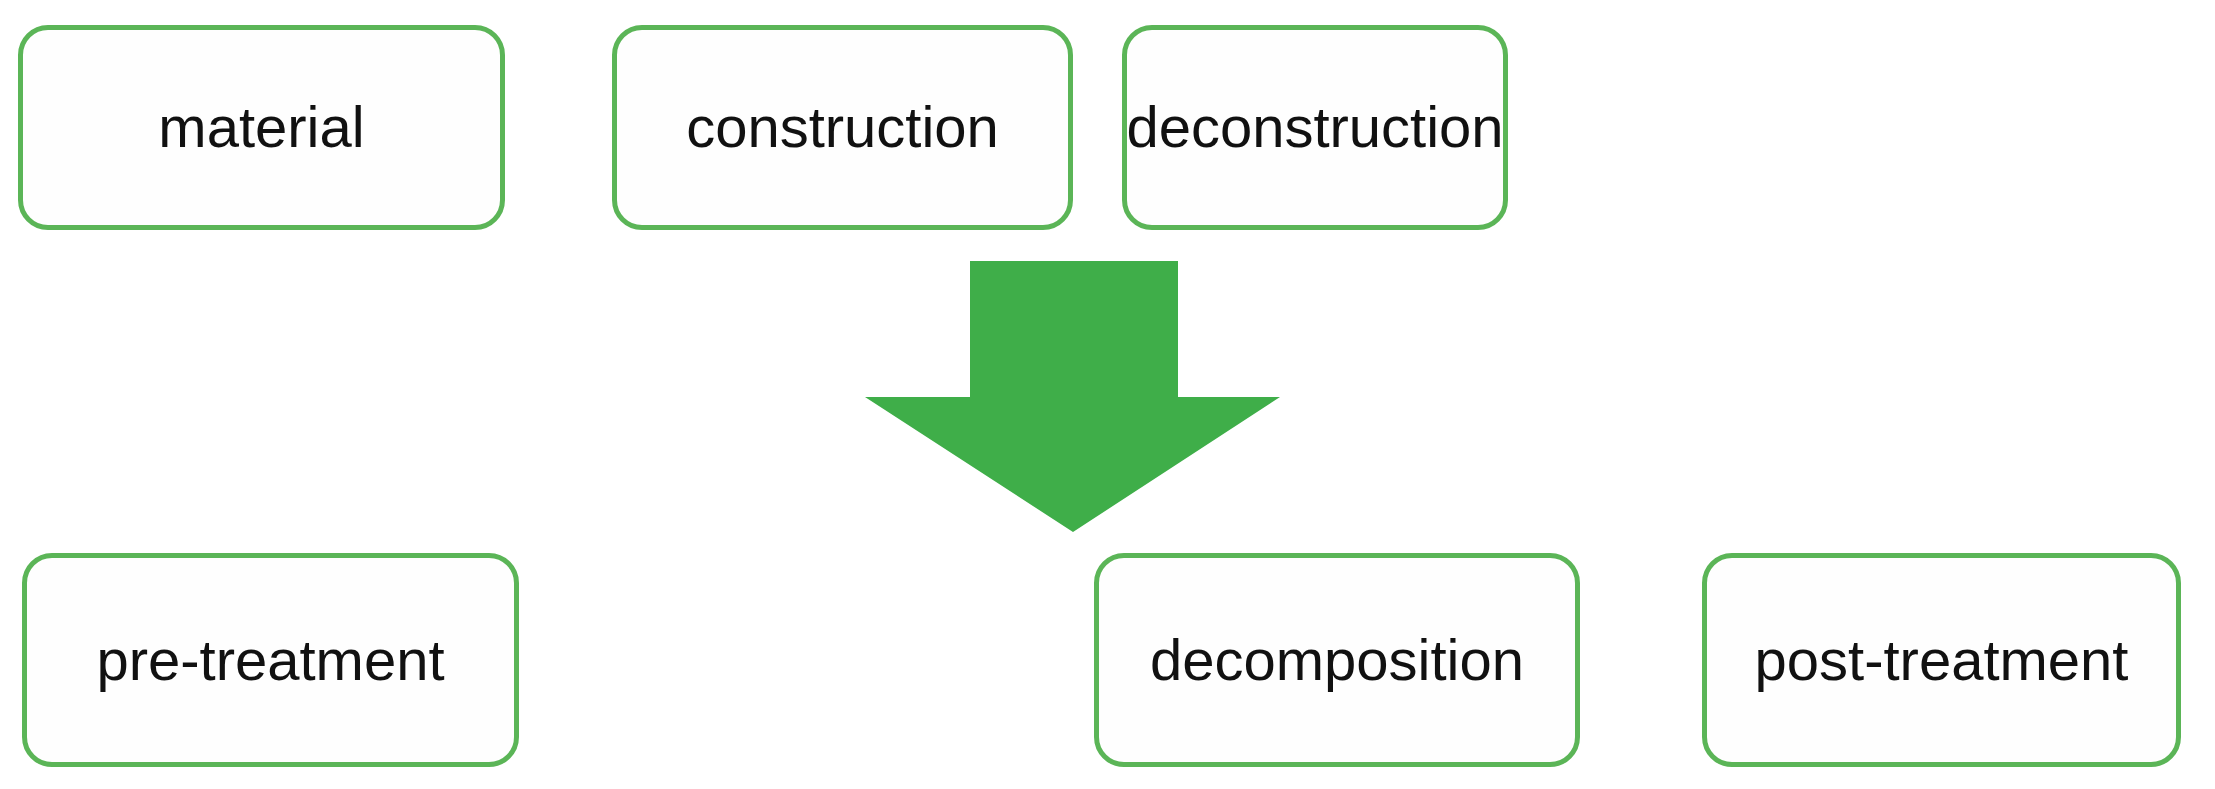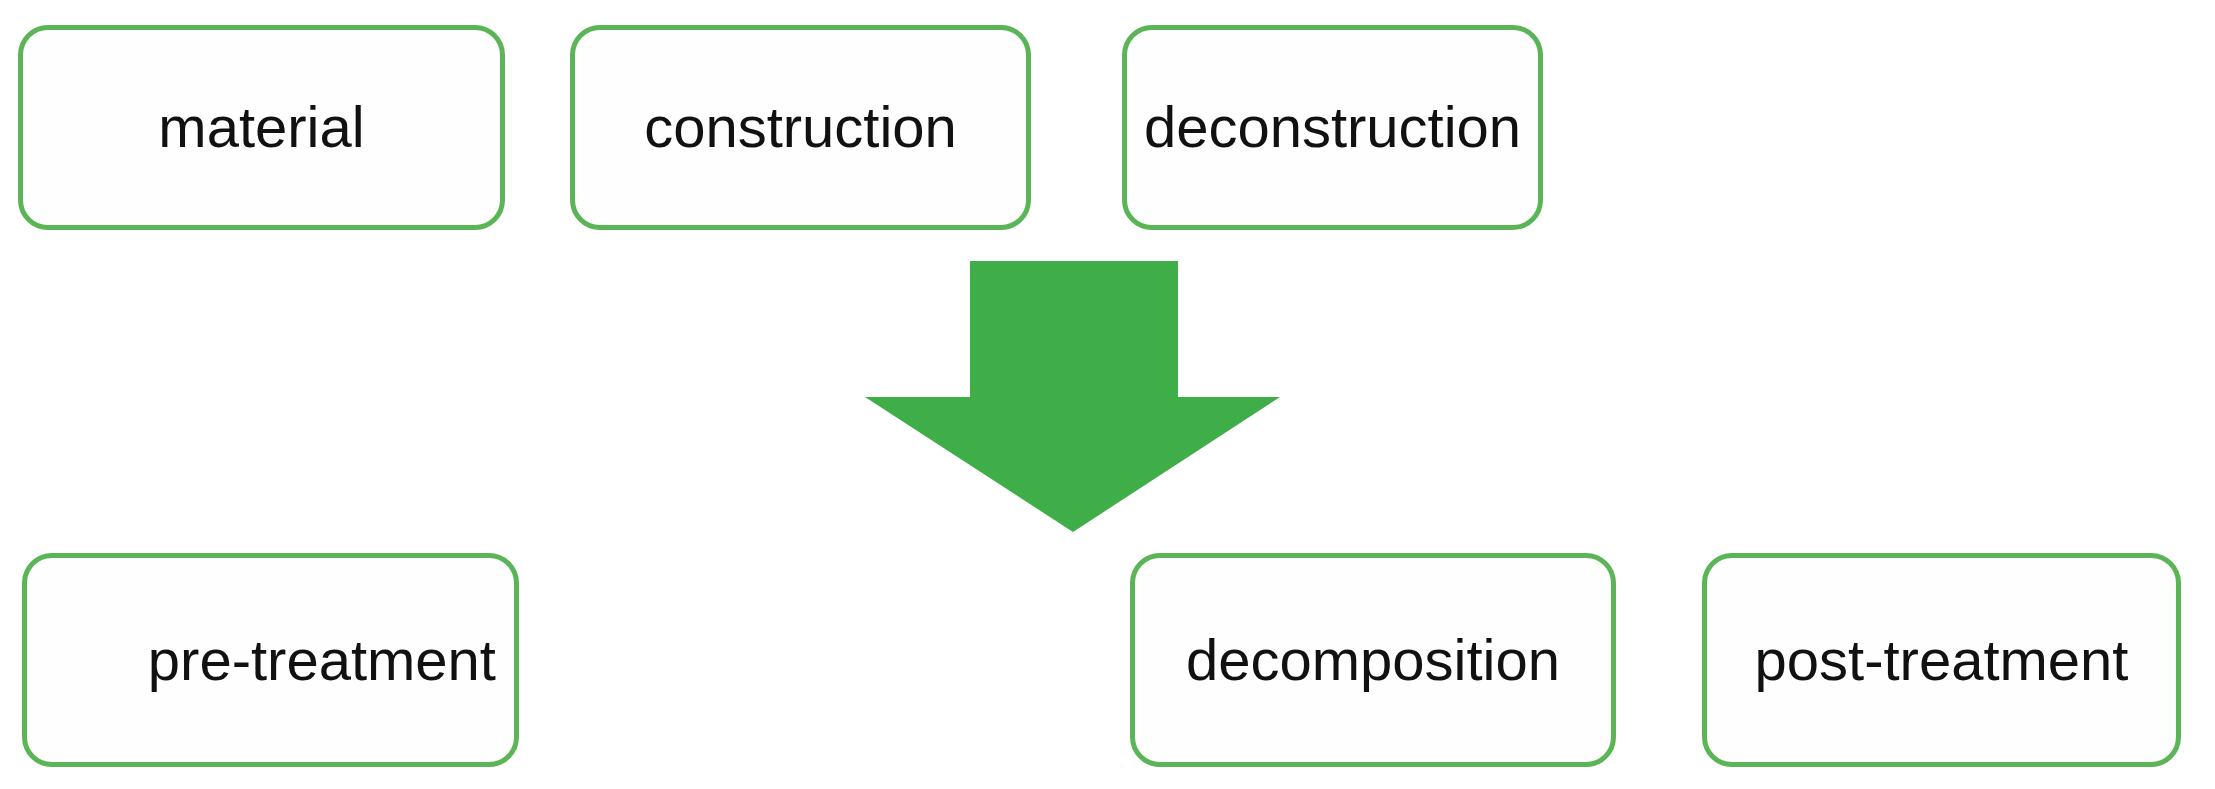--- a/index.html
+++ b/index.html
@@ -25,27 +25,27 @@
     align-items: center;
     justify-content: center;
     text-align: center;
     color: var(--text, #111111);
     font-size: 58px;
     line-height: 1.15;
     padding: 0 18px;
   }
   
   .b-material       { left: 18px;   top: 25px;  width: 487px; height: 205px; }
-  .b-construction   { left: 570px;  top: 25px;  width: 461px; height: 205px; text-align: right; }
-  .b-deconstruction { left: 1122px; top: 25px;  width: 421px; height: 205px; }
+  .b-construction   { left: 612px;  top: 25px;  width: 461px; height: 205px; text-align: right; }
+  .b-deconstruction { left: 1122px; top: 25px;  width: 386px; height: 205px; }
   .b-waste          { left: 1699px; top: 25px;  width: 482px; height: 205px; }
   
-  .b-pretreatment   { left: 22px;   top: 553px; width: 497px; height: 214px; justify-content: flex-end; }
+  .b-pretreatment   { left: 22px;   top: 553px; width: 497px; height: 214px; }
   .b-composition    { left: 610px;  top: 553px; width: 447px; height: 214px; }
-  .b-decomposition  { left: 1130px; top: 553px; width: 486px; height: 214px; }
+  .b-decomposition  { left: 1094px; top: 553px; width: 486px; height: 214px; }
   .b-posttreatment  { left: 1702px; top: 553px; width: 479px; height: 214px; }
 
   .arrow-wrap {
     position: absolute;
     left: 865px;
     top: 261px;
     width: 415px;
     height: 272px;
   }
   .arrow-wrap svg { display: block; width: 100%; height: 100%; }

